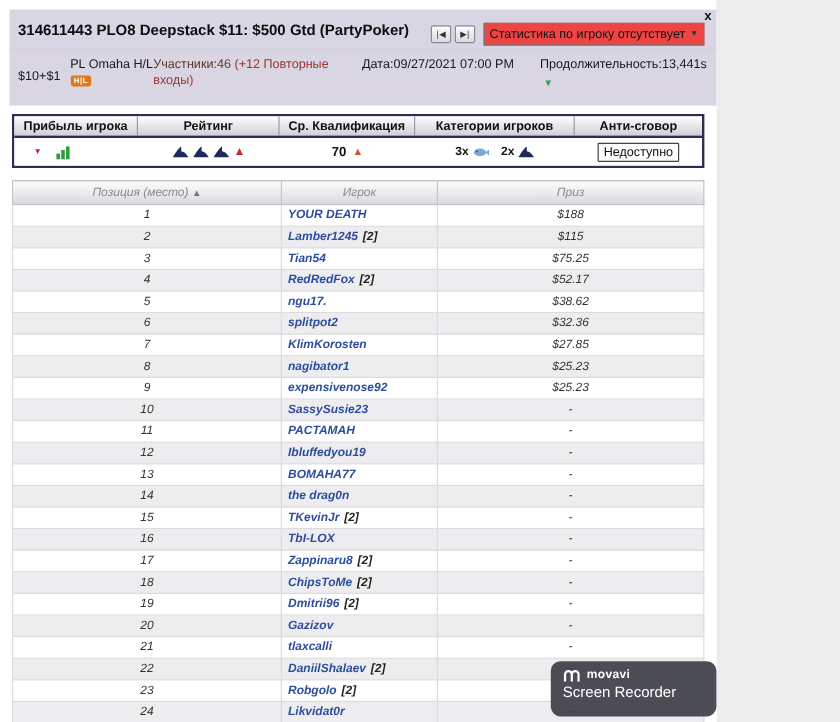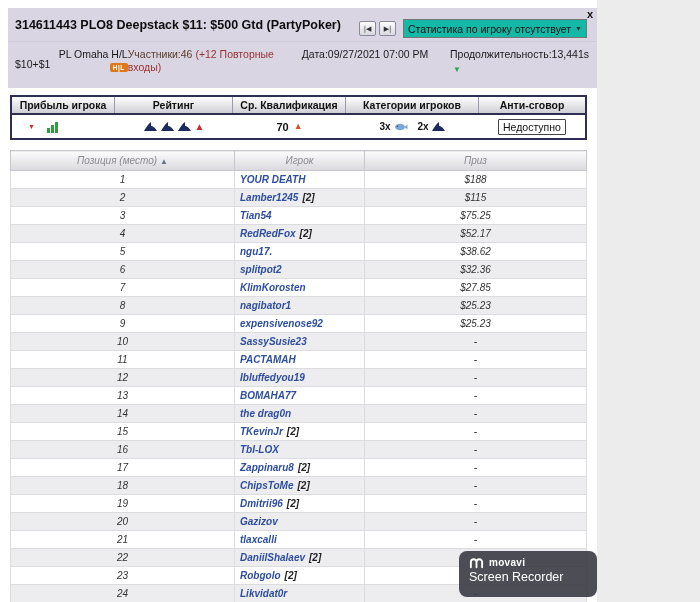--- a/index.html
+++ b/index.html
@@ -19,34 +19,34 @@
     padding:0 10px 0 7px; position:relative; border-bottom:1px solid #cfcbdd;
   }
   .title { font-weight:bold; font-size:12.5px; color:#0d0d0d; white-space:nowrap; }
   .nav { margin-left:auto; display:flex; gap:3px; margin-right:7px; margin-top:8px; }
   .navbtn {
     font-size:7px; width:17px; height:15px; line-height:12px;
     border:1px solid #8a8a9a; background:linear-gradient(#fdfdfd,#d8d8e0);
     border-radius:2px; color:#333; cursor:pointer; font-family:"DejaVu Sans", sans-serif;
   }
   .select {
-    width:184px; height:19px; background:#14b8a6; border:1px solid #767676;
+    width:184px; height:19px; background:#ef4444; border:1px solid #767676;
     font-size:10.5px; display:flex; align-items:center; justify-content:space-between;
     padding:0 4px; color:#111; cursor:pointer; margin-top:8px; white-space:nowrap; overflow:hidden;
   }
   .caret { font-size:7px; color:#333; margin-left:3px; }
   .close { position:absolute; right:4px; top:0; font-weight:bold; font-size:11px; color:#111; cursor:pointer; }
 
   
   .infobar {
     background:#d9d5e3; display:flex; padding:6px 8px 10px 7px;
     font-size:10.5px; color:#1a1a1a; min-height:46px;
   }
   .info-buyin { width:44px; padding-top:10px; }
-  .info-game { width:70px;text-align:right; }
+  .info-game { width:70px; }
   .badge {
     display:inline-block; background:#e07818; color:#fff; font-size:6.5px;
     font-weight:bold; padding:1px 3px; border-radius:2px; margin-top:3px; letter-spacing:.5px;
   }
   .info-part { width:176px; color:#5a3a2a; line-height:13px; }
   .info-part .extra { color:#993333; }
   .info-date { width:150px; line-height:13px; }
   .info-dur { flex:1; line-height:13px; }
   .downarrow { color:#2ea44f; font-size:8px; display:block; margin-top:2px; margin-left:3px; }
 

